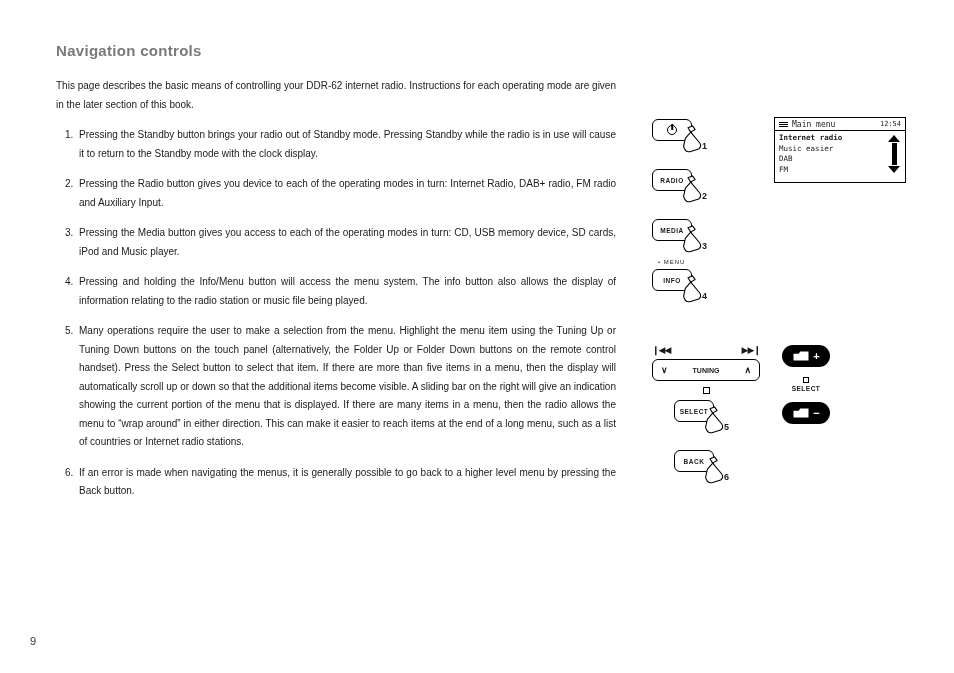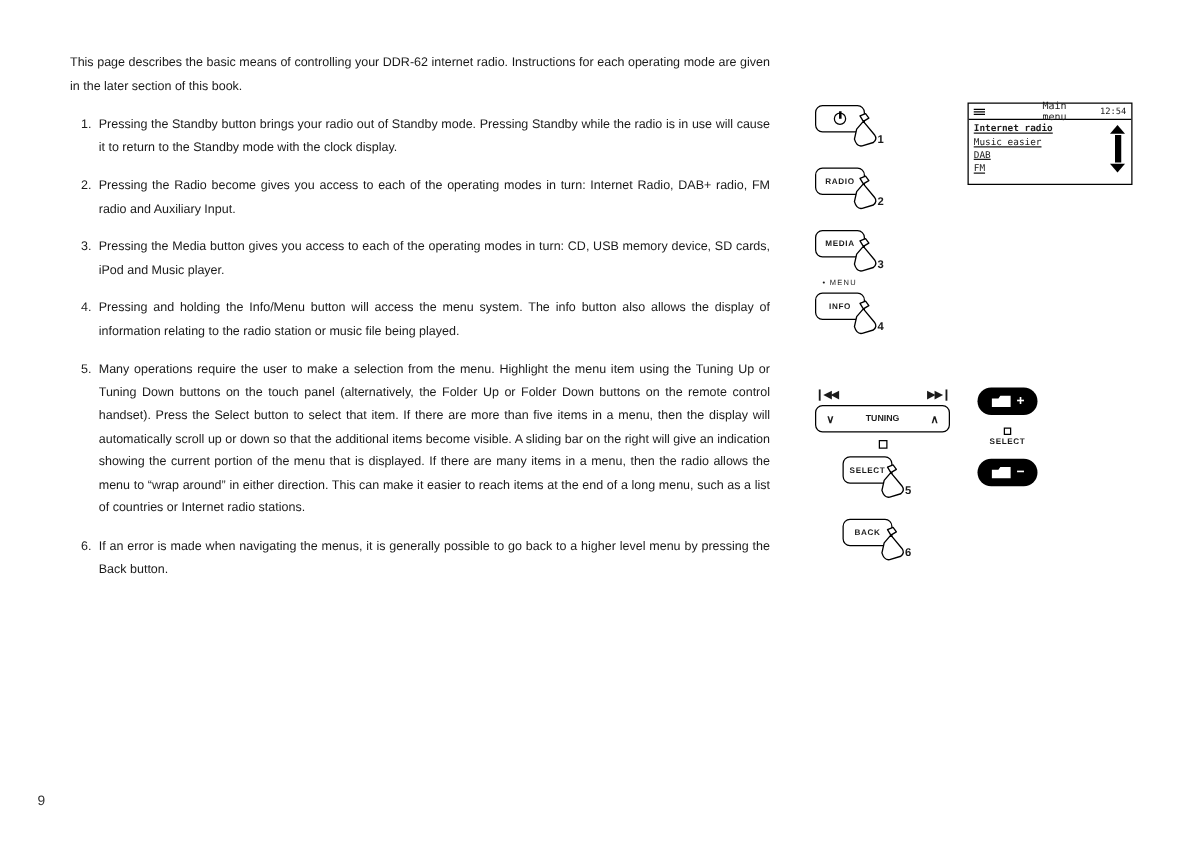--- a/index.html
+++ b/index.html
@@ -100,23 +100,23 @@
     font-size: 8px;
     background: #fff;
   }
   .lcd-head {
     display:flex; align-items:center; gap:4px;
     border-bottom: 1px solid #000;
     padding: 1px 4px; height: 13px;
   }
   .lcd-head .ham { display:inline-block; width:9px; }
   .lcd-head .ham span { display:block; height:1px; background:#000; margin:1px 0; }
-  .lcd-head .t { flex:1;margin-left:42px; }
+  .lcd-head .t { flex:1; }
   .lcd-head .time { font-size: 7px; }
-  .lcd-body { position:relative; padding: 2px 4px; text-decoration: underline; }
+  .lcd-body { position:relative; padding: 2px 4px; }
   .lcd-item { line-height: 1.4; font-size: 7.5px; }
   .lcd-item.sel { font-weight: 700; }
   .lcd-arrow {
     position: absolute; right: 5px; top: 4px; bottom: 4px; width: 12px;
     display:flex; flex-direction:column; align-items:center; justify-content:space-between;
   }
   .lcd-arrow .bar { width: 5px; flex:1; background:#000; margin:1px 0; }
   .lcd-arrow .tri-up { width:0;height:0;border-left:6px solid transparent;border-right:6px solid transparent;border-bottom:7px solid #000; }
   .lcd-arrow .tri-dn { width:0;height:0;border-left:6px solid transparent;border-right:6px solid transparent;border-top:7px solid #000; }
 
@@ -129,27 +129,28 @@
   .oval svg { width: 18px; height: 12px; }
   .oval .sign { color:#fff; font-size:11px; font-weight:700; line-height:1; }
   .select-mid { display:flex; flex-direction:column; align-items:center; gap:2px; }
   .select-mid .sq { width:6px; height:6px; border:1.3px solid #000; }
   .select-mid .lbl { font-size:6.5px; font-weight:700; letter-spacing:0.5px; }
 </style>
 </head>
 <body>
 
 <div class="page">
+  <h1 class="title">Navigation controls</h1>
 
   <div class="content-row">
     <div class="textcol">
       <p>This page describes the basic means of controlling your DDR-62 internet radio. Instructions for each operating mode are given in the later section of this book.</p>
       <ol>
         <li>Pressing the Standby button brings your radio out of Standby mode. Pressing  Standby while the radio is in use will cause it to return to the Standby mode with the clock display.</li>
-        <li>Pressing the Radio become gives you access to each of the operating modes in turn: Internet Radio, DAB+ radio, FM radio and Auxiliary Input.</li>
+        <li>Pressing the Radio button gives you device to each of the operating modes in turn: Internet Radio, DAB+ radio, FM radio and Auxiliary Input.</li>
         <li>Pressing the Media button gives you access to each of the operating modes in turn: CD, USB memory device, SD cards, iPod and Music player.</li>
         <li>Pressing and holding the Info/Menu button will access the menu system. The info button also allows the display of information relating to the radio station or music file being played.</li>
         <li>Many operations require the user to make a selection from the menu. Highlight the menu item using the Tuning Up or Tuning Down buttons on the touch panel (alternatively, the Folder Up or Folder Down buttons on the remote control handset). Press the Select button to select that item. If there are more than five items in a menu, then the display will automatically scroll up or down so that the additional items become visible. A sliding bar on the right will give an indication showing the current portion of the menu that is displayed. If there are many items in a menu, then the radio allows the menu to “wrap around” in either direction. This can make it easier to reach items at the end of a long menu, such as a list of countries or Internet radio stations.</li>
         <li>If an error is made when navigating the menus, it is generally possible to go back to a higher level menu by pressing the Back button.</li>
       </ol>
     </div>
 
     <div class="figcol">
 
       <div class="lcd">

